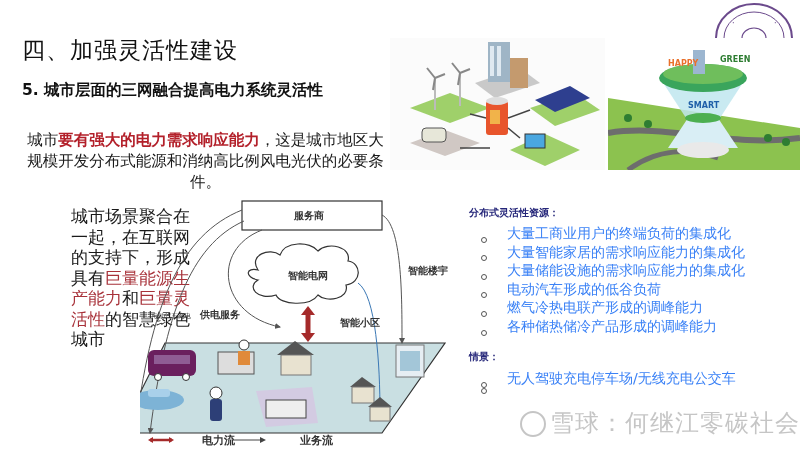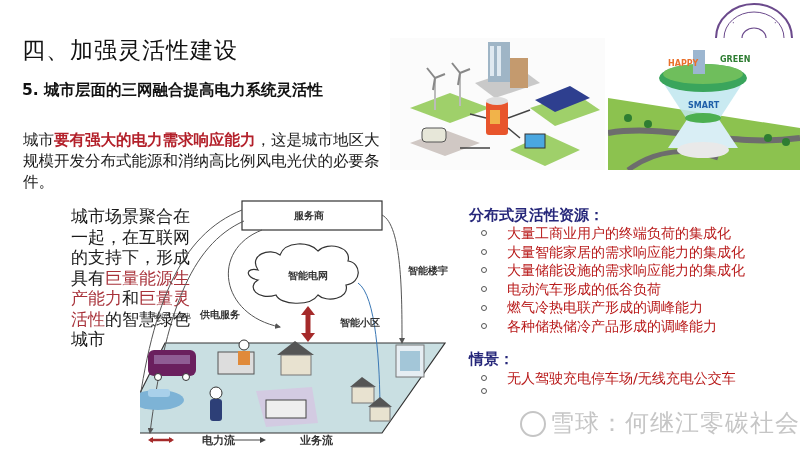--- a/index.html
+++ b/index.html
@@ -2,42 +2,42 @@
 <html><head>
   <meta charset="utf-8">
   <style>
     * { margin: 0; padding: 0; box-sizing: border-box; }
     html, body { width: 800px; height: 450px; overflow: hidden; background: #ffffff; }
     body { position: relative; font-family: "DejaVu Sans", "Liberation Sans", sans-serif; color: #111; }
 
     .title { position: absolute; left: 22px; top: 35px; font-size: 23px; font-weight: normal; letter-spacing: 1px; color: #111; }
     .subtitle { position: absolute; left: 22px; top: 80px; font-size: 15.5px; font-weight: bold; color: #111; }
 
-    .para1 { position: absolute; left: 23px; top: 130px; width: 365px; font-size: 15.5px; line-height: 21px; color: #1a1a1a; }
+    .para1 { position: absolute; left: 23px; top: 130px; width: 365px; font-size: 15.5px; line-height: 21px; color: #1a1a1a; text-align: center; }
     .red { color: #b3202a; font-weight: bold; }
     .red2 { color: #a8323a; }
 
     .para2 { position: absolute; left: 23px; top: 206px; width: 128px; font-size: 17px; line-height: 20.5px; color: #1a1a1a; margin-left: 48px; }
 
     
     .diagram { position: absolute; left: 140px; top: 195px; width: 340px; height: 255px; }
     .diagram svg { position: absolute; left: 0; top: 0; }
     .diag-label { position: absolute; font-size: 10px; font-weight: bold; color: #333; white-space: nowrap; }
     .diag-label.small { font-size: 6.5px; font-weight: normal; }
     .legend { position: absolute; font-size: 11px; font-weight: bold; color: #333; }
 
     
     .img1 { position: absolute; left: 390px; top: 38px; width: 215px; height: 132px; }
     .img2 { position: absolute; left: 608px; top: 38px; width: 192px; height: 132px; }
     .logo { position: absolute; left: 712px; top: 2px; width: 84px; height: 38px; }
 
     
-    .section-head { position: absolute; left: 469px; font-size: 15px; font-weight: bold; color: #26277a; }
+    .section-head { position: absolute; left: 469px; font-size: 10px; font-weight: bold; color: #26277a; }
     .list { position: absolute; left: 478px; list-style: none; }
-    .list li { font-size: 14px; line-height: 18.6px; color: #b91c1c; display: flex; align-items: center; white-space: nowrap; }
+    .list li { font-size: 14px; line-height: 18.6px; color: #3b82f6; display: flex; align-items: flex-end; white-space: nowrap; }
     .list li .bullet { display: inline-block; width: 6px; height: 6px; border: 1.3px solid #555; border-radius: 50%; margin-right: 20px; margin-left: 3px; }
 
     .watermark { position: absolute; left: 520px; top: 407px; font-size: 24px; color: rgba(150,150,150,0.55); letter-spacing: 1px; white-space: nowrap; }
     .wm-icon { display: inline-block; width: 26px; height: 26px; border: 2px solid rgba(150,150,150,0.55); border-radius: 50%; vertical-align: middle; margin-right: 4px; position: relative; }
   </style>
 </head>
 <body>
 
 <div class="title">四、加强灵活性建设</div>
 <div class="subtitle">5. 城市层面的三网融合提高电力系统灵活性</div>

